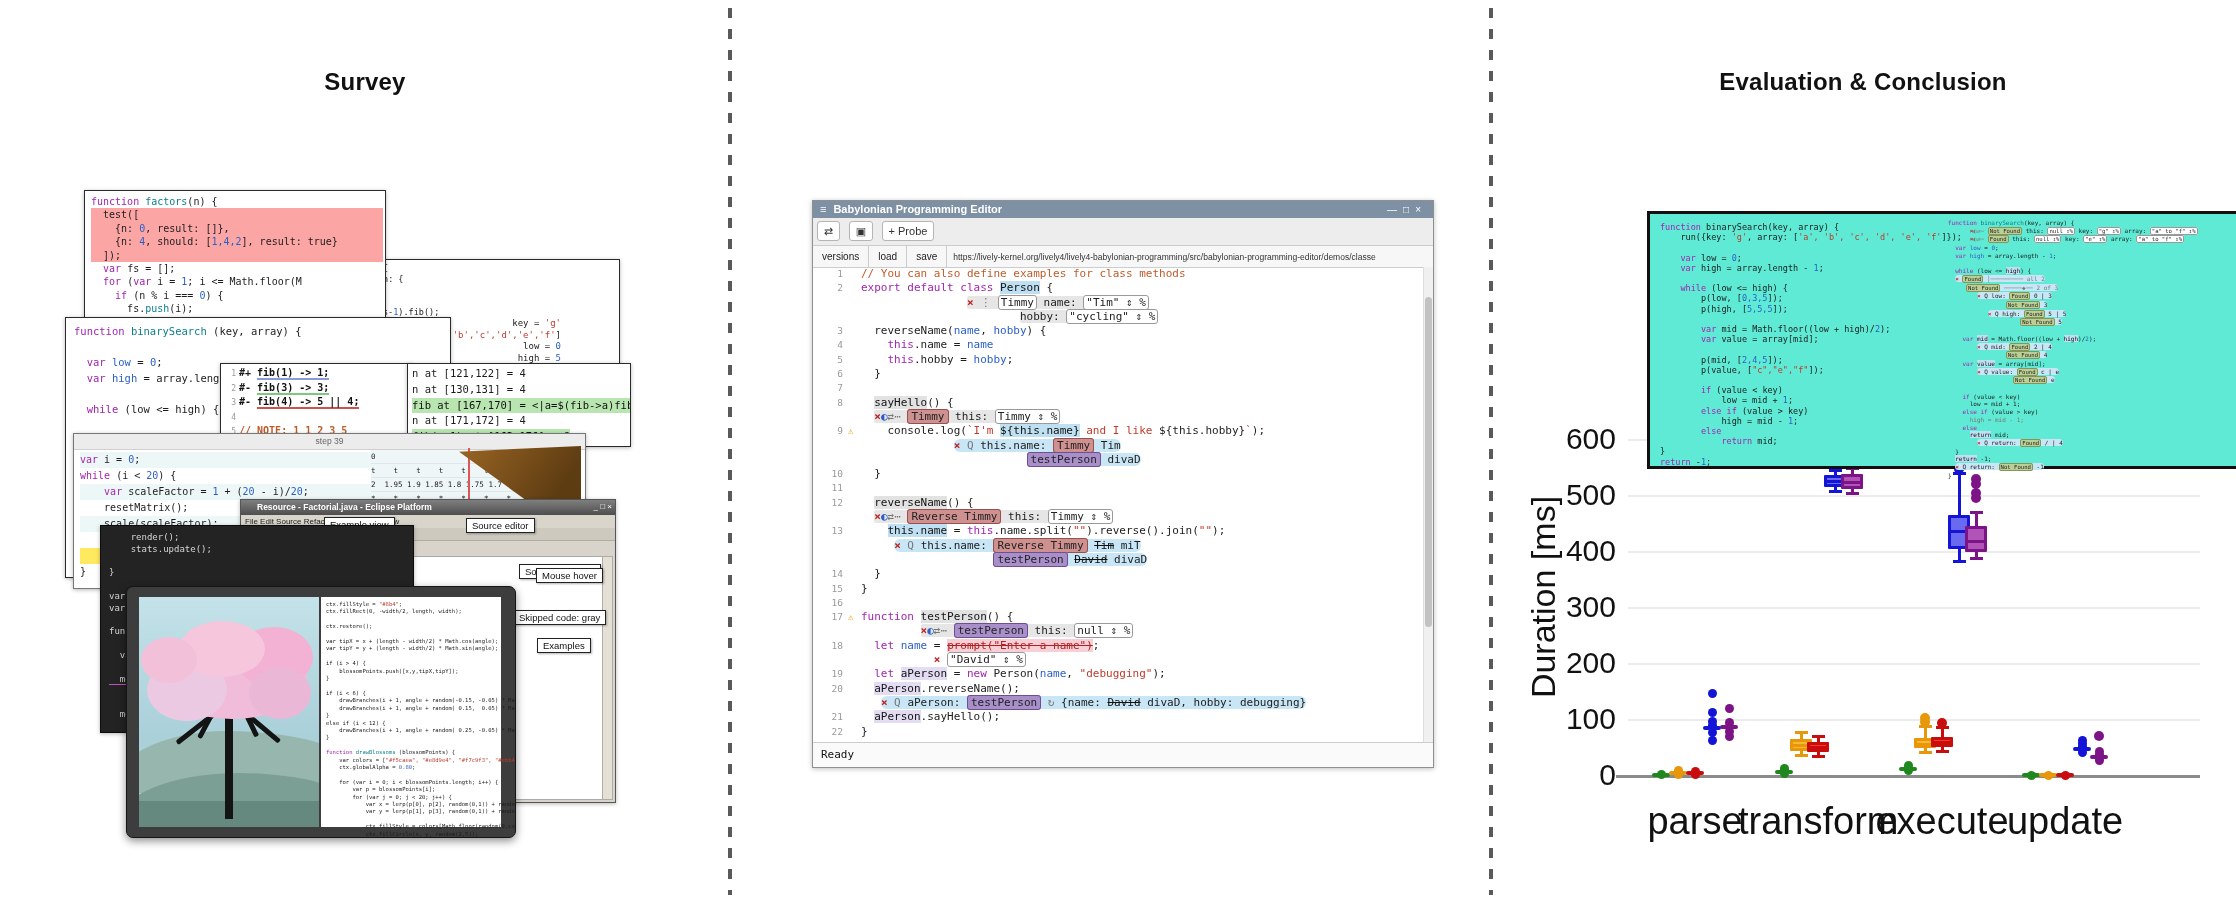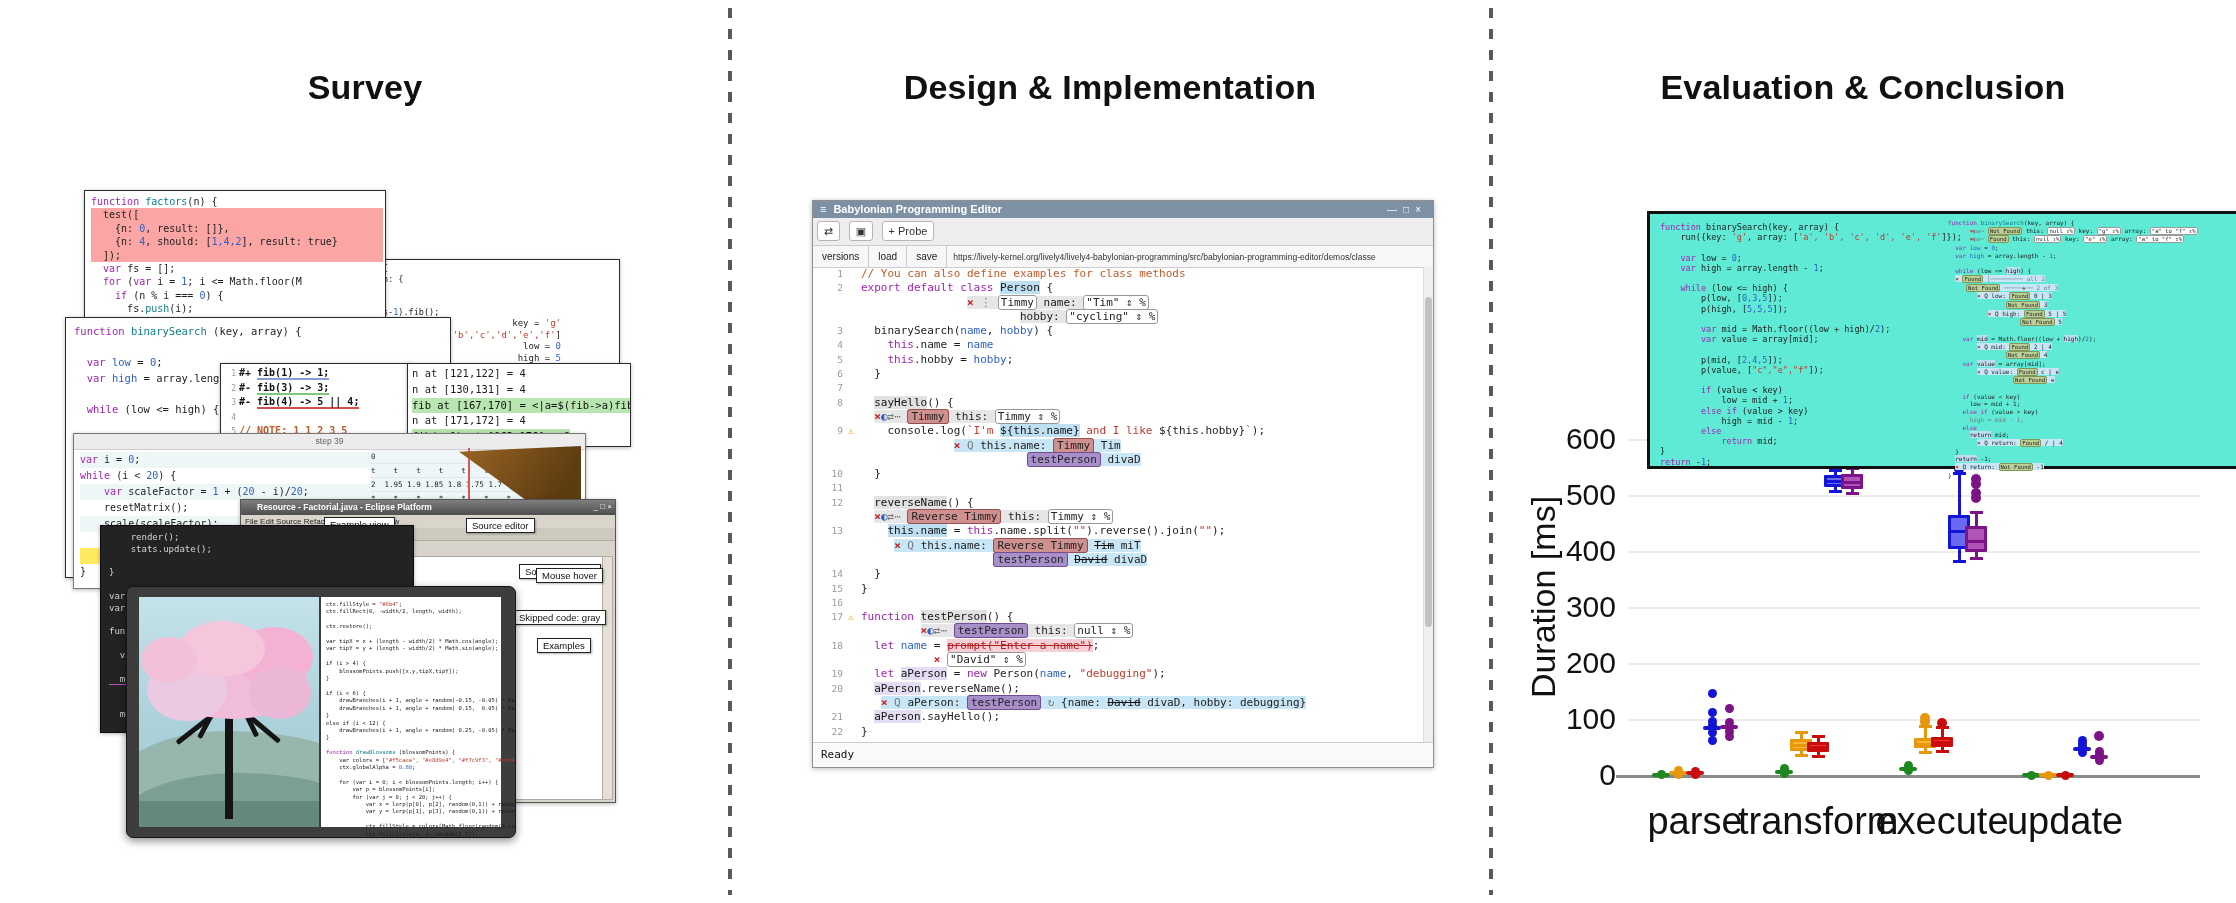--- a/index.html
+++ b/index.html
@@ -1,21 +1,21 @@
 <!DOCTYPE html>
 <html><head>
 <meta charset="utf-8">
 <style>
   html,body{margin:0;padding:0;background:#fff;}
   #slide{position:relative;width:2236px;height:903px;background:#fff;overflow:hidden;
          font-family:"Liberation Sans",sans-serif;color:#111;}
   .sep{position:absolute;top:8px;bottom:8px;width:4px;
        background:repeating-linear-gradient(to bottom,#5a5a5a 0 10px,transparent 10px 21px);}
   #sep1{left:728px;} #sep2{left:1489px;}
-  .title{position:absolute;top:68px;font-size:34px;font-weight:bold;letter-spacing:.2px;
+  .title{position:absolute;top:68px;font-size:24px;font-weight:bold;letter-spacing:.2px;
          text-align:center;width:600px;}
   #title-survey{left:65px;} #title-design{left:810px;} #title-eval{left:1563px;}
 
   
   .code{position:absolute;font-family:"DejaVu Sans Mono","DejaVu Sans",monospace;}
   .cl{white-space:pre;}
   .cl .g{display:inline-block;text-align:right;color:#9a9a9a;}
   .cl .w{display:inline-block;width:13px;color:#f0a316;font-size:9px;}
   .cl .ind{white-space:pre;}
   .p{color:#1c1c1c;} .kw{color:#a125b0;} .fn{color:#0c7f8a;} .vr{color:#2b5fc7;}
@@ -26,21 +26,21 @@
   .inv{background:#333;color:#fff;} .mini{border:1px solid #555;background:#eee;font-size:7px;padding:0 1px;}
   .strike{text-decoration:line-through;} 
   .strike-pink{text-decoration:line-through;background:#f6d0d6;color:#b02020;}
   .field{background:#fff;border:1px solid #999;border-radius:3px;padding:0 2px;color:#222;}
   .bdg-pink{background:#cf9090;border:1px solid #96504f;border-radius:3px;padding:0 3px;color:#222;}
   .bdg-purple{background:#a98fc9;border:1px solid #6f4f92;border-radius:3px;padding:0 3px;color:#222;}
   .bdg-green{background:#bcd096;border:1px solid #82955a;border-radius:2px;padding:0 2px;color:#222;}
   .u-blue{border-bottom:2px solid #8a9bd8;} .u-green{border-bottom:2px solid #7ec87e;}
   .u-red{border-bottom:2px solid #d05050;} .u-mag{border-bottom:1px solid #c050c0;}
   .cl.ann .wrap{background:#e6e6e6;border-radius:2px;}
-  .cl.probe .wrap{background:#c8e6f5;border-radius:1px;} .cl.hlb-line{background:#fca5a5;}
+  .cl.probe .wrap{background:#c8e6f5;border-radius:6px;} .cl.hlb-line{background:#fca5a5;}
 
   
   .card{position:absolute;background:#fff;border:1px solid #2a2a2a;overflow:hidden;
         box-shadow:0 1px 4px rgba(0,0,0,.28);}
   #cardA{left:84px;top:190px;width:300px;height:127px;}
   #cardA .code{left:6px;top:4px;right:2px;font-size:10px;line-height:13.4px;}
   #cardB{left:272px;top:259px;width:346px;height:106px;}
   #cardB .code{left:2px;top:3px;font-size:8.5px;line-height:11px;}
   #cardB .g{width:16px;padding-right:5px;}
   #cardB .vals{position:absolute;right:58px;top:58px;font-size:9px;line-height:11.5px;text-align:right;
@@ -154,21 +154,20 @@
   #shot-right .field,#shot-right .bdg-green{font-size:5.6px;padding:0 1px;border-radius:2px;}
 </style>
 </head>
 <body>
 
 <div id="slide">
   <div class="sep" id="sep1"></div>
   <div class="sep" id="sep2"></div>
 
   <div class="title" id="title-survey">Survey</div>
-  <div class="title" id="title-design">Design &amp; Implementation</div>
   <div class="title" id="title-eval">Evaluation &amp; Conclusion</div>
 
   <div class="card" id="cardB">
     <div class="code">
         <div class="cl"><span class="g">1</span><span class="wrap"><span class="p">def </span><span class="b">Number</span><span class="p">.fib() {</span></span></div>
         <div class="cl"><span class="g">2</span><span class="wrap"><span class="p">  if this &lt; </span><span class="nm">2</span><span class="p"> then: {</span></span></div>
         <div class="cl"><span class="g">3</span><span class="wrap"><span class="p">    return this;</span></span></div>
         <div class="cl"><span class="g">4</span><span class="wrap"><span class="p">  } else: {</span></span></div>
         <div class="cl"><span class="g">5</span><span class="wrap"><span class="p">    var fa = (this-</span><span class="nm">1</span><span class="p">).fib();</span></span></div>
       </div>
@@ -359,21 +358,21 @@
       <span class="ed-btn">+ Probe</span>
     </div>
     <div class="ed-tabs">
       <span class="ed-tab">versions</span><span class="ed-tab">load</span><span class="ed-tab">save</span><span class="ed-url">https://lively-kernel.org/lively4/lively4-babylonian-programming/src/babylonian-programming-editor/demos/classe</span>
     </div>
     <div class="code" id="ed-code">
         <div class="cl"><span class="g">1</span><span class="w"> </span><span class="wrap"><span class="cm">// You can also define examples for class methods</span></span></div>
         <div class="cl"><span class="g">2</span><span class="w"> </span><span class="wrap"><span class="kw">export default class </span><span class="hlc">Person</span><span class="p"> {</span></span></div>
         <div class="cl ann"><span class="g"></span><span class="w"> </span><span class="ind">                </span><span class="wrap"><span class="xicon">×</span><span class="p"> </span><span class="dim">⋮ </span><span class="field">Timmy</span><span class="p"> name: </span><span class="field">"Tim" ⇕ %</span></span></div>
         <div class="cl ann"><span class="g"></span><span class="w"> </span><span class="ind">                        </span><span class="wrap"><span class="p">hobby: </span><span class="field">"cycling" ⇕ %</span></span></div>
-        <div class="cl"><span class="g">3</span><span class="w"> </span><span class="wrap"><span class="p">  binarySearch(</span><span class="vr">name</span><span class="p">, </span><span class="vr">hobby</span><span class="p">) {</span></span></div>
+        <div class="cl"><span class="g">3</span><span class="w"> </span><span class="wrap"><span class="p">  reverseName(</span><span class="vr">name</span><span class="p">, </span><span class="vr">hobby</span><span class="p">) {</span></span></div>
         <div class="cl"><span class="g">4</span><span class="w"> </span><span class="wrap"><span class="p">    </span><span class="kw">this</span><span class="p">.name = </span><span class="vr">name</span></span></div>
         <div class="cl"><span class="g">5</span><span class="w"> </span><span class="wrap"><span class="p">    </span><span class="kw">this</span><span class="p">.hobby = </span><span class="vr">hobby</span><span class="p">;</span></span></div>
         <div class="cl"><span class="g">6</span><span class="w"> </span><span class="wrap"><span class="p">  }</span></span></div>
         <div class="cl"><span class="g">7</span><span class="w"> </span><span class="wrap"><span class="p">&nbsp;</span></span></div>
         <div class="cl"><span class="g">8</span><span class="w"> </span><span class="wrap"><span class="p">  </span><span class="hlg">sayHello</span><span class="p">() {</span></span></div>
         <div class="cl ann"><span class="g"></span><span class="w"> </span><span class="ind">  </span><span class="wrap"><span class="xicon">×</span><span class="tgl">◐</span><span class="dim">⇄</span><span class="dim">⋯ </span><span class="bdg-pink">Timmy</span><span class="p"> this: </span><span class="field">Timmy ⇕ %</span></span></div>
         <div class="cl"><span class="g">9</span><span class="w">⚠</span><span class="wrap"><span class="p">    console.log(</span><span class="st">`I'm </span><span class="hlc">${this.name}</span><span class="st"> and I like </span><span class="p">${this.hobby}</span><span class="st">`</span><span class="p">);</span></span></div>
         <div class="cl probe"><span class="g"></span><span class="w"> </span><span class="ind">              </span><span class="wrap"><span class="xicon">×</span><span class="dim"> Q </span><span class="p">this.name: </span><span class="bdg-pink">Timmy</span><span class="p"> Tim</span></span></div>
         <div class="cl probe"><span class="g"></span><span class="w"> </span><span class="ind">                         </span><span class="wrap"><span class="bdg-purple">testPerson</span><span class="p"> divaD</span></span></div>
         <div class="cl"><span class="g">10</span><span class="w"> </span><span class="wrap"><span class="p">  }</span></span></div>

